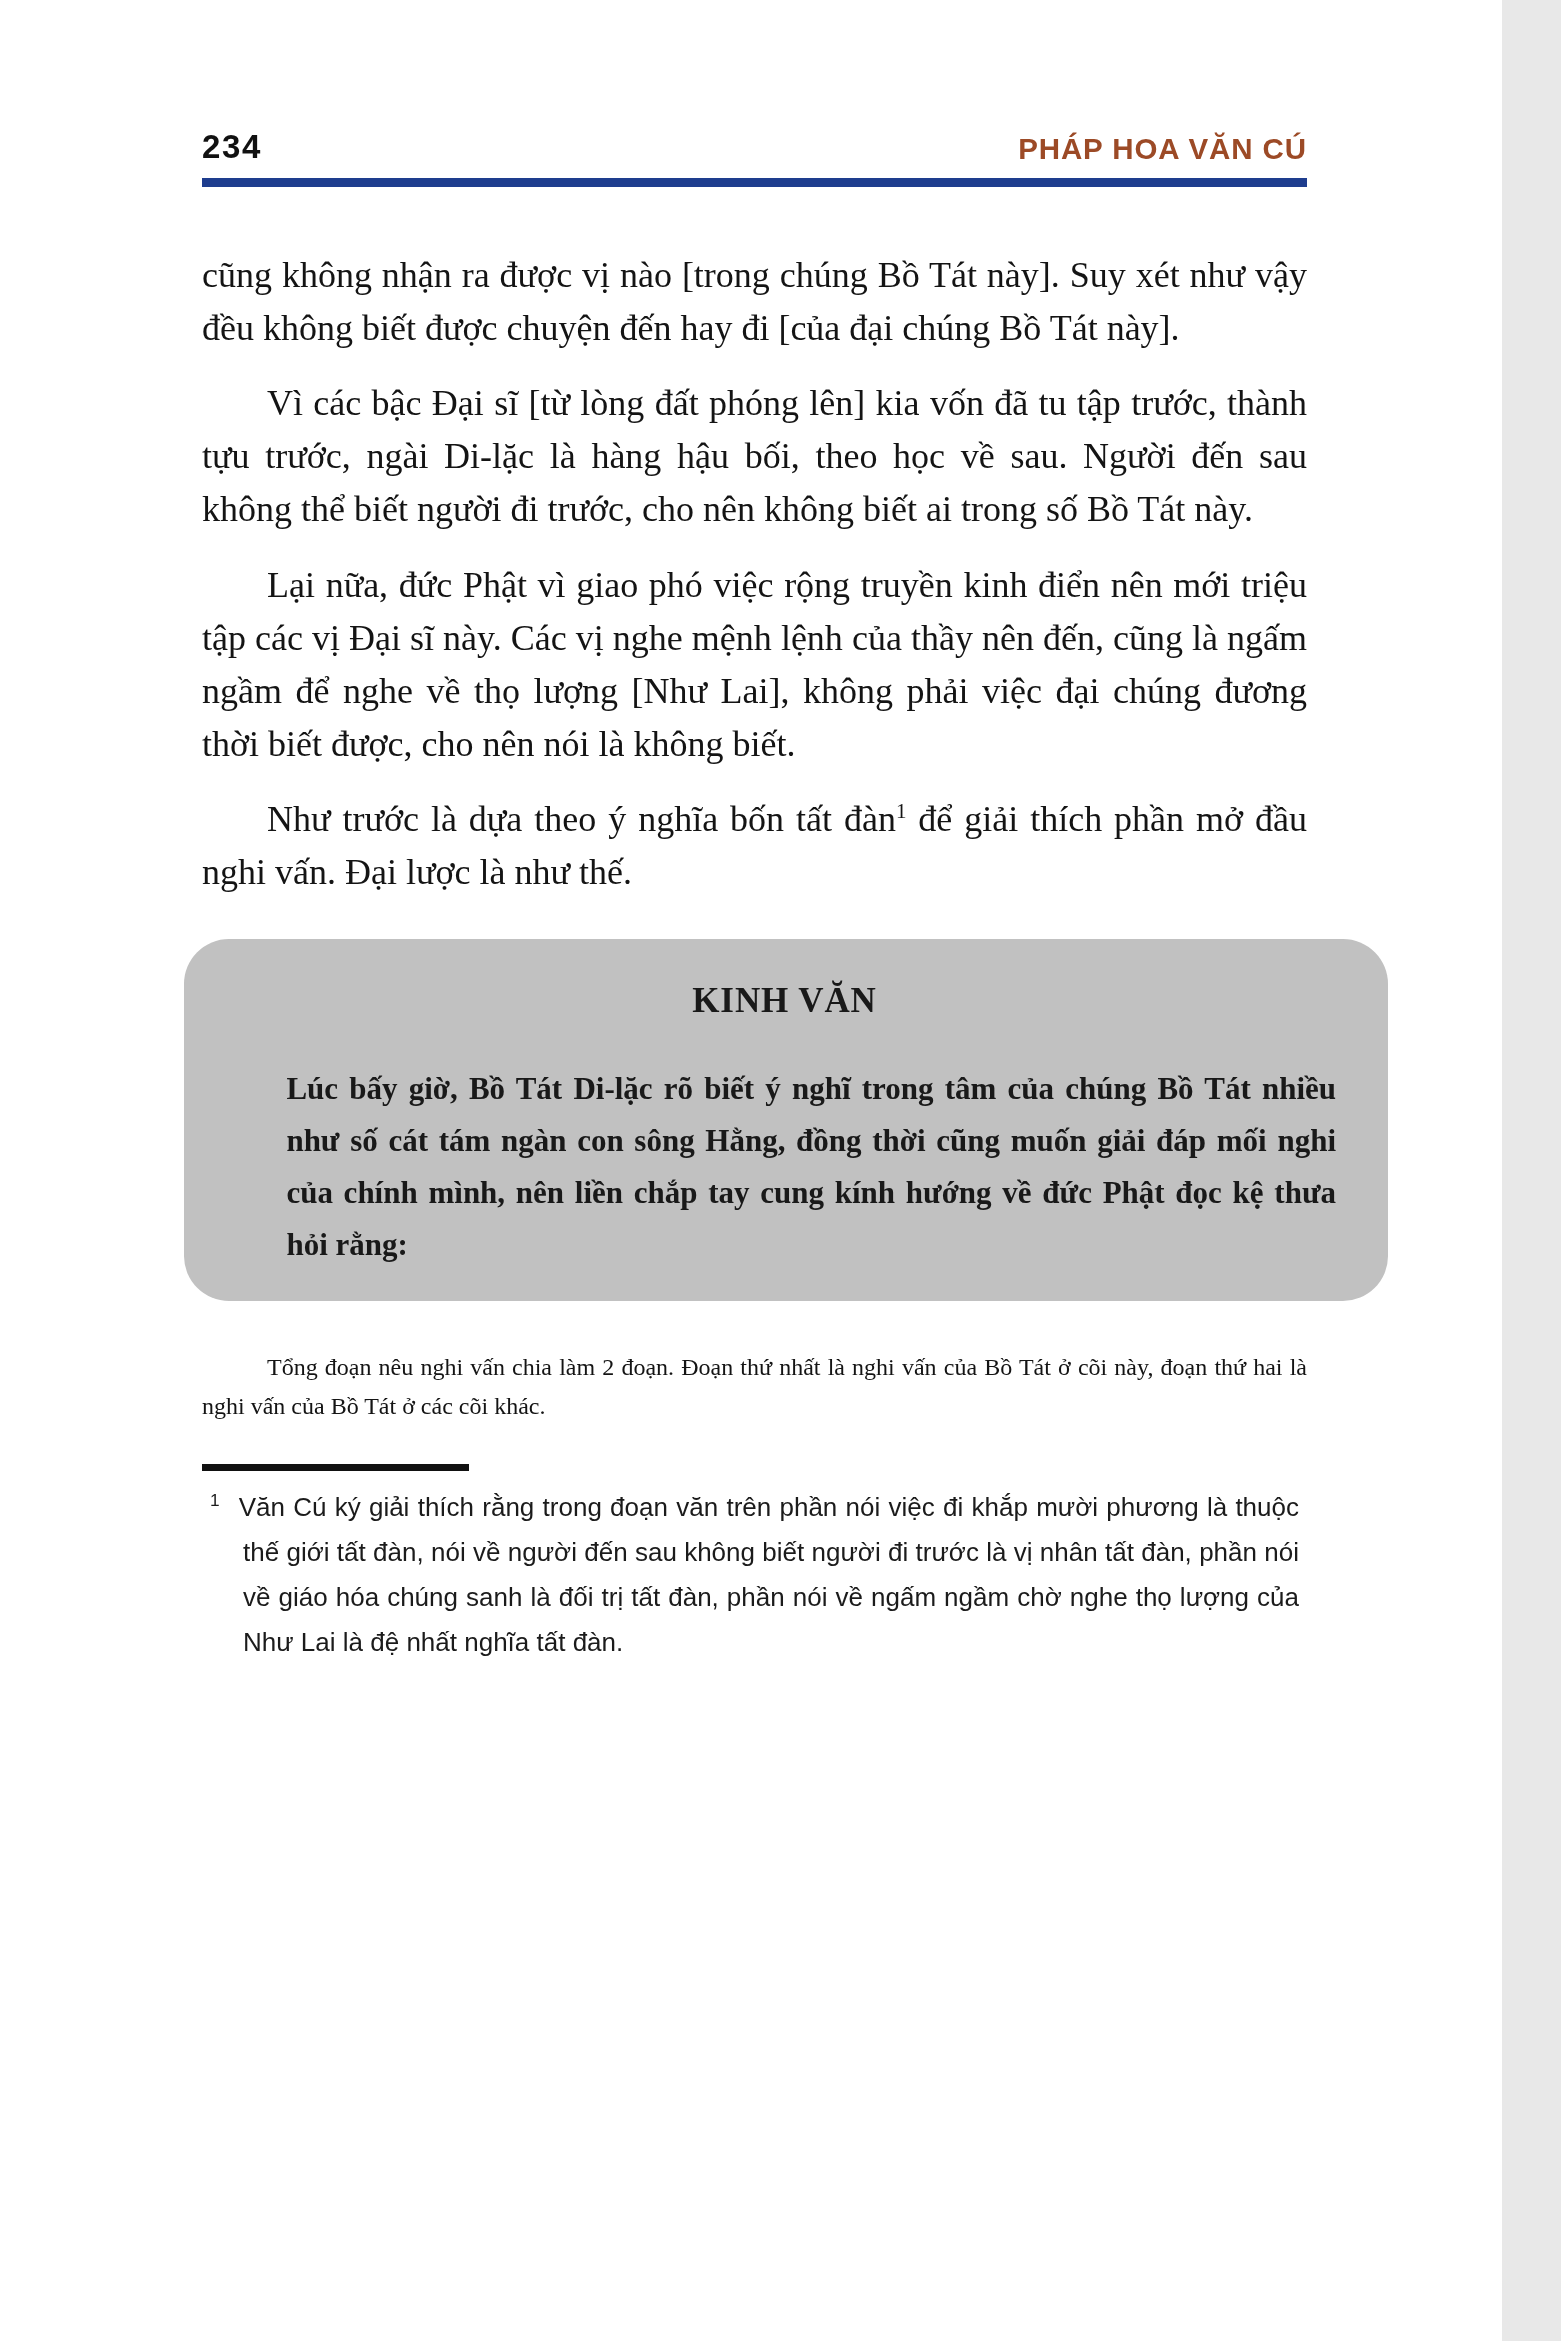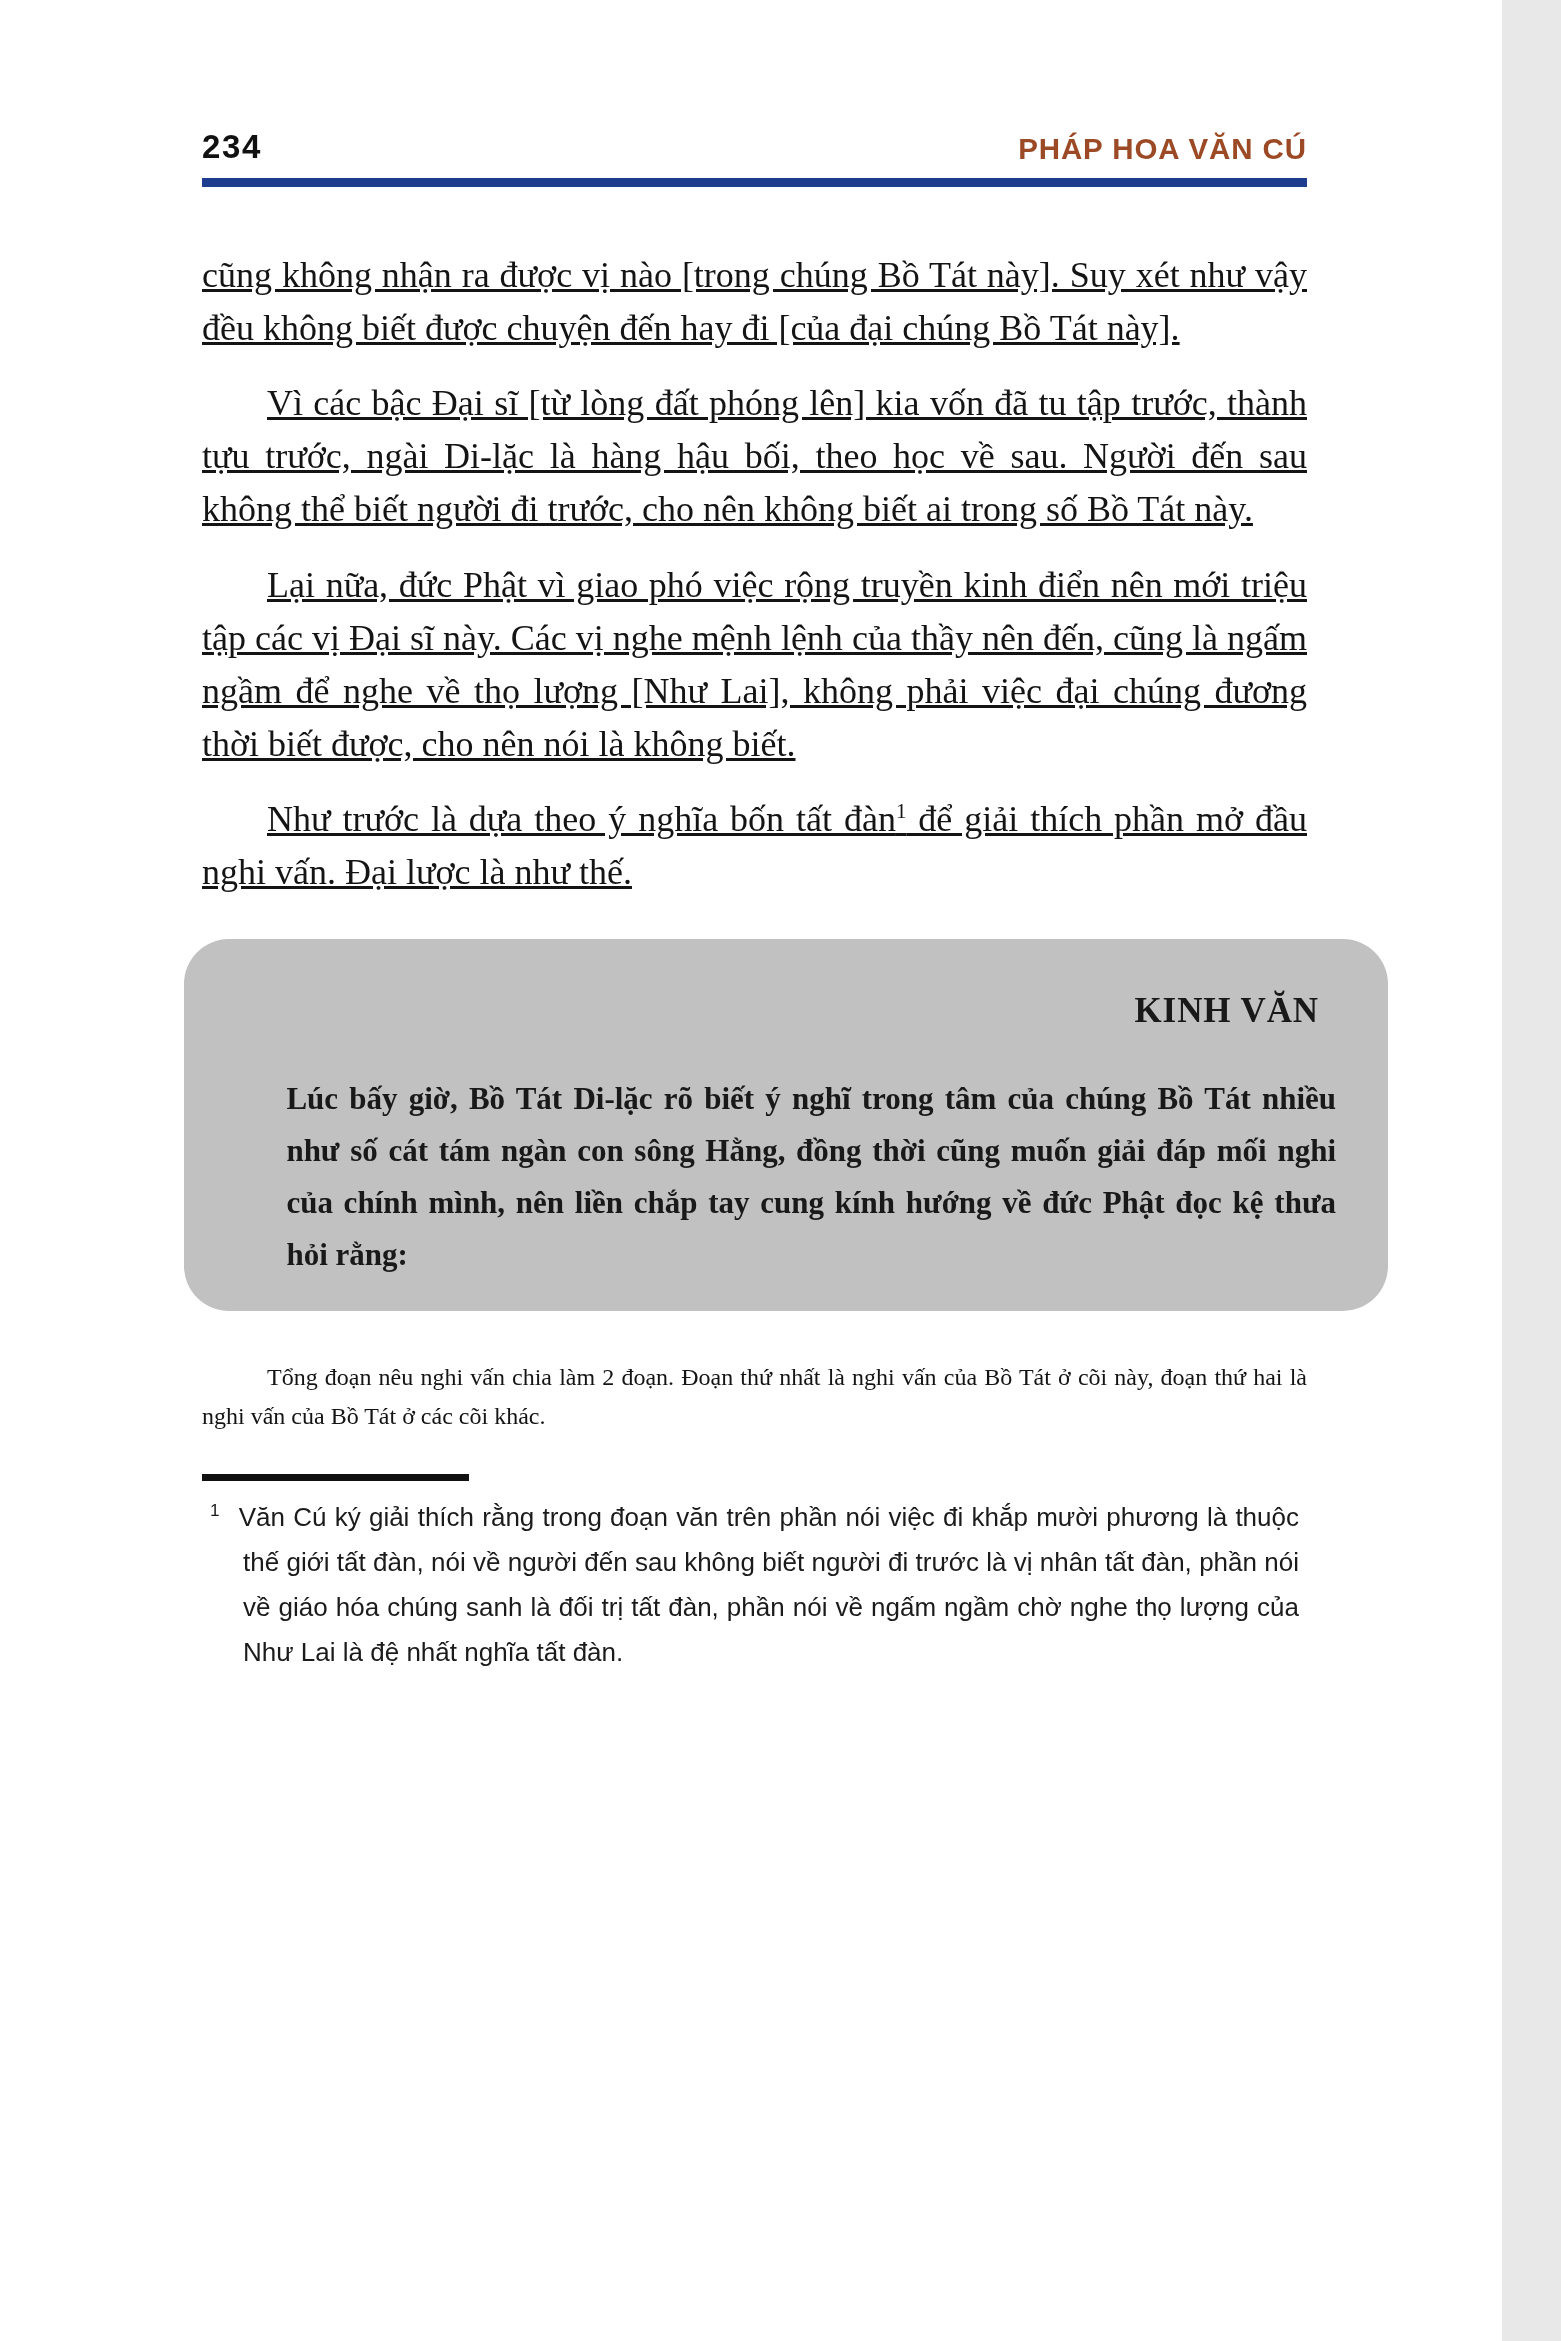--- a/index.html
+++ b/index.html
@@ -24,21 +24,21 @@
   }
   .page-number { font-size: 33px; letter-spacing: 1.7px; color: #111111; }
   .running-title { font-size: 29.5px; letter-spacing: 0.9px; color: #9c4a26; }
   .header-rule {
     height: 8.7px;
     background: #1e3d8e;
     margin-top: 12px;
     border: none;
   }
   
-  .body-text { margin-top: 62px; text-decoration: underline; }
+  .body-text { margin-top: 62px; }
   .body-text p {
     margin: 0 0 22.6px 0;
     font-size: 36px;
     line-height: 53px;
     text-align: justify;
     color: #141414;
   }
   .body-text p.indent { text-indent: 65px; }
   sup.fn-ref {
     font-size: 21px;
@@ -48,26 +48,26 @@
   
   .kinh-van-box {
     margin: 40px 0 0 -18px;
     width: 1204px;
     box-sizing: border-box;
     background: #c1c1c1;
     border-radius: 45px;
     padding: 35px 52px 29.5px 49px;
   }
   .kinh-van-title {
-    text-align: right;
+    text-align: center;
     font-size: 35px;
     font-weight: bold;
     letter-spacing: 0.9px;
     color: #191919;
-    margin: 17px;
+    margin: 7px;
   }
   .quote-row {
     display: flex;
     margin-top: 42px;
     align-items: flex-end;
   }
   .quote-bar {
     flex: 0 0 10.4px;
     background: #a3491d;
     margin-right: 43px;

